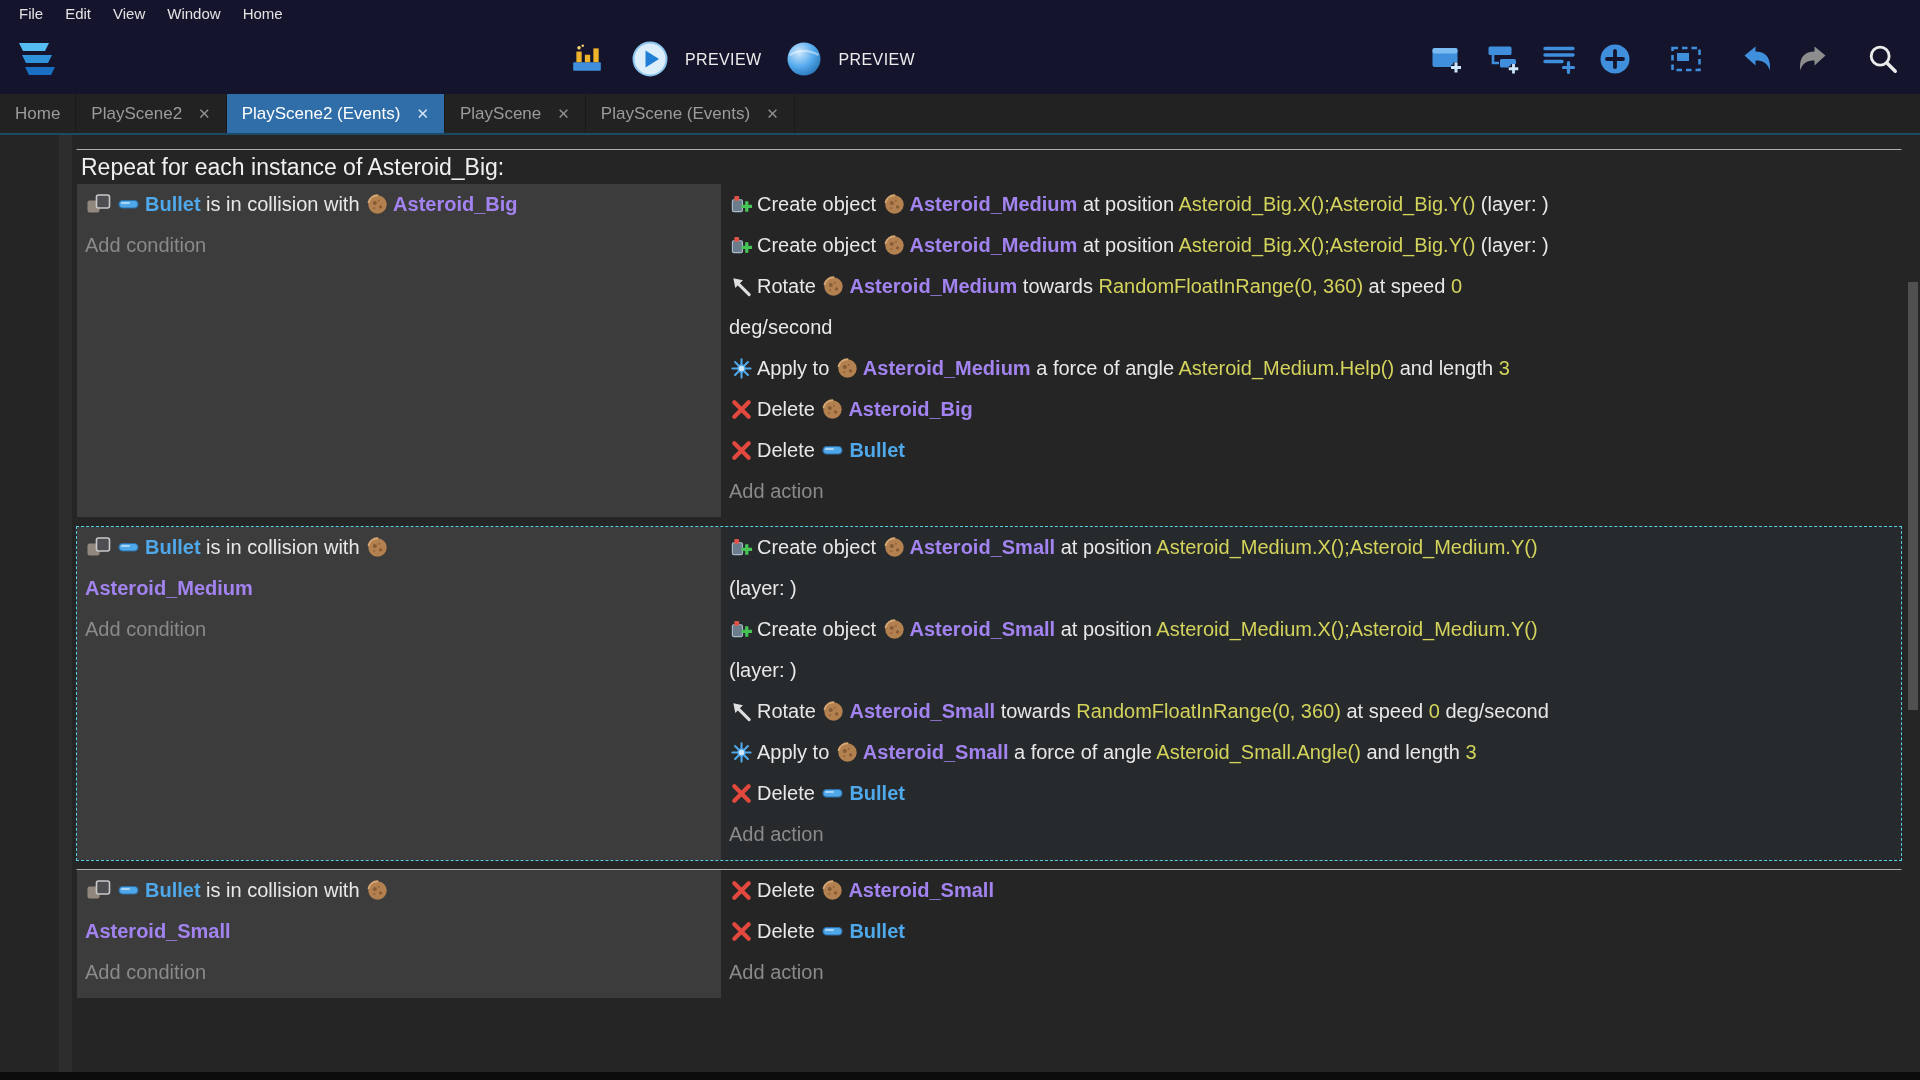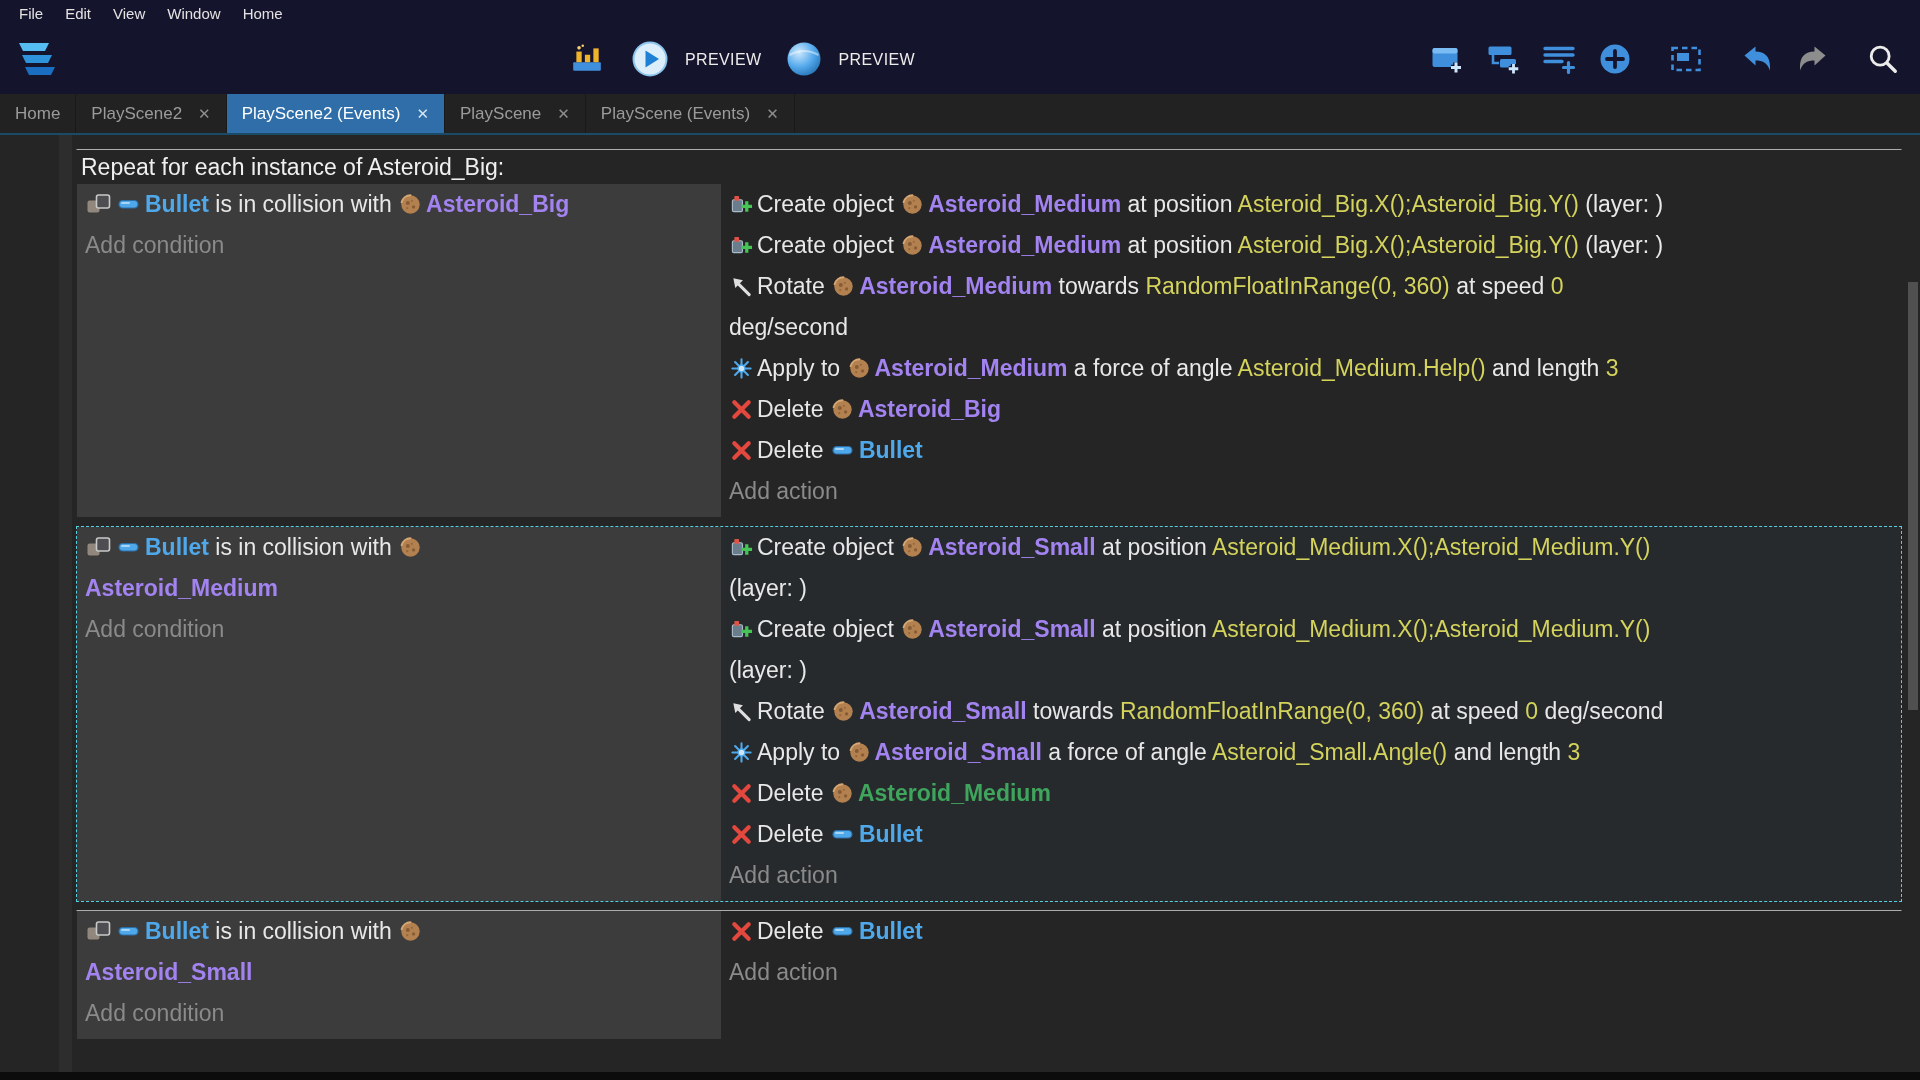--- a/index.html
+++ b/index.html
@@ -25,21 +25,21 @@
   .tab.active .tab-close{color:#d6e5f3}
   .gutter{position:absolute;left:59px;top:135px;bottom:8px;width:13px;background:#2d2d2d}
   .events-sheet{position:absolute;left:76px;right:18px;top:135px;bottom:8px;overflow:hidden;padding-top:14px}
   .event{margin-bottom:8px;border:1px solid transparent;border-top-color:#adadad}
   .event.selected{border:1px dashed var(--selection-cyan,#56cfe1);background:rgba(86,207,225,.035)}
   .event-header{height:34px;line-height:34px;font-size:23px;color:#f0f0f0;padding-left:4px;
     white-space:nowrap;overflow:hidden}
   .event-body{display:flex;align-items:stretch}
   .conditions{width:644px;flex:none;background:var(--condition-bg,#3c3c3c);padding:0 10px 5px 8px;overflow:hidden}
   .actions{flex:1;padding:0 6px 5px 8px;overflow:hidden}
-  .row{font-size:23px;line-height:41px;color:#e8e8e8;cursor:default}
+  .row{font-size:20px;line-height:41px;color:#e8e8e8;cursor:default}
   .placeholder{color:var(--placeholder-grey,#8a8a8a)}
   .obj{font-weight:bold}
   .obj-purple{color:var(--object-purple,#a283f0)}
   .obj-blue{color:var(--object-blue,#4fa8ea)}
   .obj-green{color:var(--object-green,#3fa45c)}
   .expr{color:var(--expression-yellow,#d4d35c)}
   .icon{display:inline-block;vertical-align:middle;margin:-3px 4px 0 1px;line-height:0}
   .icon svg{display:inline-block;vertical-align:middle}
   .scrollbar{position:absolute;right:0;top:135px;bottom:8px;width:14px;z-index:3}
   .scroll-thumb{position:absolute;right:2px;top:147px;width:10px;height:428px;background:#505050}
@@ -328,30 +328,20 @@
               </svg></span><span class="txt">Apply to </span><span class="icon"><svg width="23" height="23" viewBox="0 0 24 24">
                 <circle cx="12" cy="12" r="9.6" fill="#b3804f"></circle>
                 <path d="M12 2.4 a9.6 9.6 0 0 0 -9.3 7.2" stroke="#d8a874" stroke-width="2" fill="none" stroke-linecap="round"></path>
                 <circle cx="9.2" cy="10.4" r="2.1" fill="#875c35"></circle>
                 <circle cx="15.2" cy="14.6" r="1.7" fill="#875c35"></circle>
                 <circle cx="13.4" cy="8.2" r="1.1" fill="#96683c"></circle>
                 <circle cx="8.6" cy="15.8" r="1.2" fill="#96683c"></circle>
               </svg></span><span class="obj obj-purple">Asteroid_Small</span><span class="txt"> a force of angle </span><span class="expr">Asteroid_Small.Angle()</span><span class="txt"> and length </span><span class="expr">3</span></div>
           <div class="row"><span class="icon"><svg width="23" height="23" viewBox="0 0 24 24">
                 <path d="M4.5 4.5 L19.5 19.5 M19.5 4.5 L4.5 19.5" stroke="#e2483d" stroke-width="4.4" stroke-linecap="round"></path>
-              </svg></span><span class="txt">Delete </span><span class="icon"><svg width="23" height="23" viewBox="0 0 24 24">
-                <circle cx="12" cy="12" r="9.6" fill="#b3804f"></circle>
-                <path d="M12 2.4 a9.6 9.6 0 0 0 -9.3 7.2" stroke="#d8a874" stroke-width="2" fill="none" stroke-linecap="round"></path>
-                <circle cx="9.2" cy="10.4" r="2.1" fill="#875c35"></circle>
-                <circle cx="15.2" cy="14.6" r="1.7" fill="#875c35"></circle>
-                <circle cx="13.4" cy="8.2" r="1.1" fill="#96683c"></circle>
-                <circle cx="8.6" cy="15.8" r="1.2" fill="#96683c"></circle>
-              </svg></span><span class="obj obj-green">Asteroid_Medium</span></div>
-          <div class="row"><span class="icon"><svg width="23" height="23" viewBox="0 0 24 24">
-                <path d="M4.5 4.5 L19.5 19.5 M19.5 4.5 L4.5 19.5" stroke="#e2483d" stroke-width="4.4" stroke-linecap="round"></path>
               </svg></span><span class="txt">Delete </span><span class="icon"><svg width="24" height="24" viewBox="0 0 24 24">
                 <rect x="2" y="8.5" width="19" height="7.5" rx="3.7" fill="#4fa8ea" stroke="#2c6fa8" stroke-width="1.2"></rect>
                 <rect x="4" y="10" width="9" height="2" rx="1" fill="#a8d4f5"></rect>
               </svg></span><span class="obj obj-blue">Bullet</span></div>
           <div class="row placeholder">Add action</div>
         </div>
       </div>
     </div>
     <div class="event">
       <div class="event-body">
@@ -368,20 +358,30 @@
                 <circle cx="9.2" cy="10.4" r="2.1" fill="#875c35"></circle>
                 <circle cx="15.2" cy="14.6" r="1.7" fill="#875c35"></circle>
                 <circle cx="13.4" cy="8.2" r="1.1" fill="#96683c"></circle>
                 <circle cx="8.6" cy="15.8" r="1.2" fill="#96683c"></circle>
               </svg></span><br><span class="obj obj-purple">Asteroid_Small</span></div>
           <div class="row placeholder">Add condition</div>
         </div>
         <div class="actions">
           <div class="row"><span class="icon"><svg width="23" height="23" viewBox="0 0 24 24">
                 <path d="M4.5 4.5 L19.5 19.5 M19.5 4.5 L4.5 19.5" stroke="#e2483d" stroke-width="4.4" stroke-linecap="round"></path>
+              </svg></span><span class="txt">Delete </span><span class="icon"><svg width="23" height="23" viewBox="0 0 24 24">
+                <circle cx="12" cy="12" r="9.6" fill="#b3804f"></circle>
+                <path d="M12 2.4 a9.6 9.6 0 0 0 -9.3 7.2" stroke="#d8a874" stroke-width="2" fill="none" stroke-linecap="round"></path>
+                <circle cx="9.2" cy="10.4" r="2.1" fill="#875c35"></circle>
+                <circle cx="15.2" cy="14.6" r="1.7" fill="#875c35"></circle>
+                <circle cx="13.4" cy="8.2" r="1.1" fill="#96683c"></circle>
+                <circle cx="8.6" cy="15.8" r="1.2" fill="#96683c"></circle>
+              </svg></span><span class="obj obj-purple">Asteroid_Small</span></div>
+          <div class="row"><span class="icon"><svg width="23" height="23" viewBox="0 0 24 24">
+                <path d="M4.5 4.5 L19.5 19.5 M19.5 4.5 L4.5 19.5" stroke="#e2483d" stroke-width="4.4" stroke-linecap="round"></path>
               </svg></span><span class="txt">Delete </span><span class="icon"><svg width="24" height="24" viewBox="0 0 24 24">
                 <rect x="2" y="8.5" width="19" height="7.5" rx="3.7" fill="#4fa8ea" stroke="#2c6fa8" stroke-width="1.2"></rect>
                 <rect x="4" y="10" width="9" height="2" rx="1" fill="#a8d4f5"></rect>
               </svg></span><span class="obj obj-blue">Bullet</span></div>
           <div class="row placeholder">Add action</div>
         </div>
       </div>
     </div>
   </div>
 

